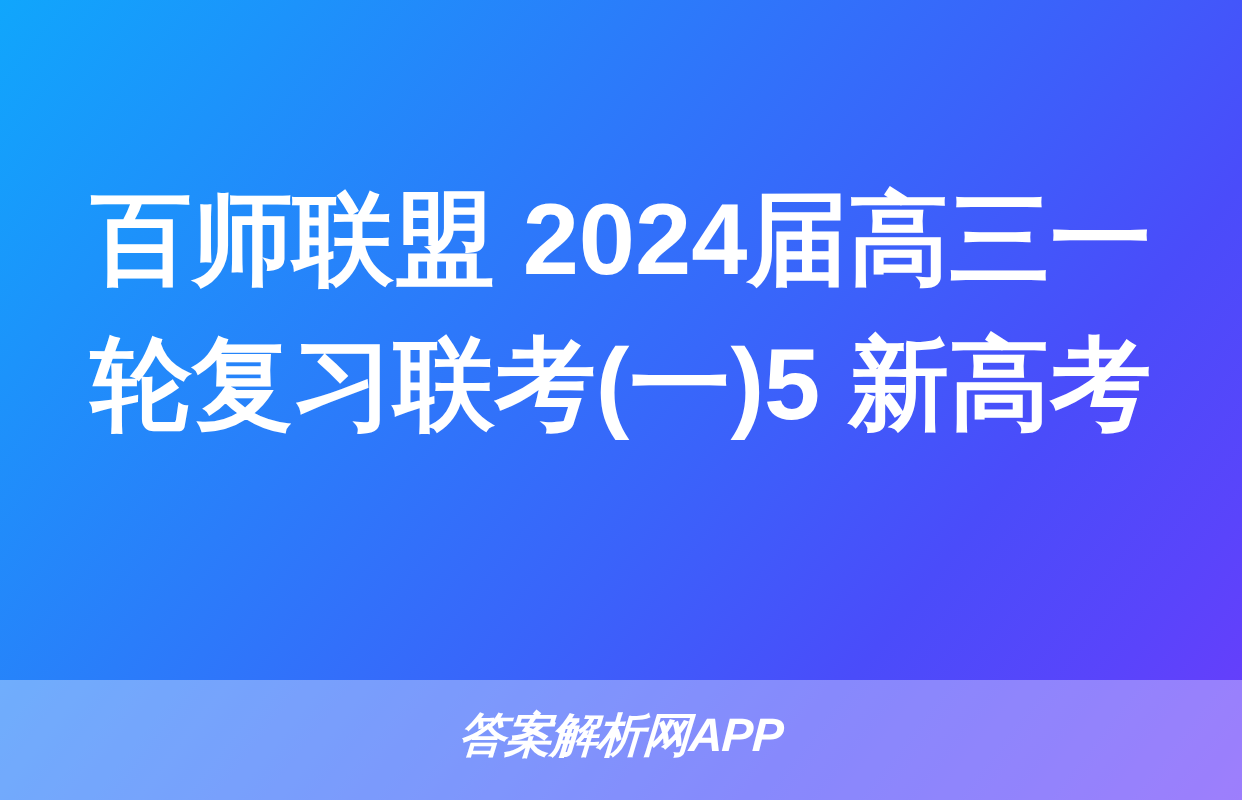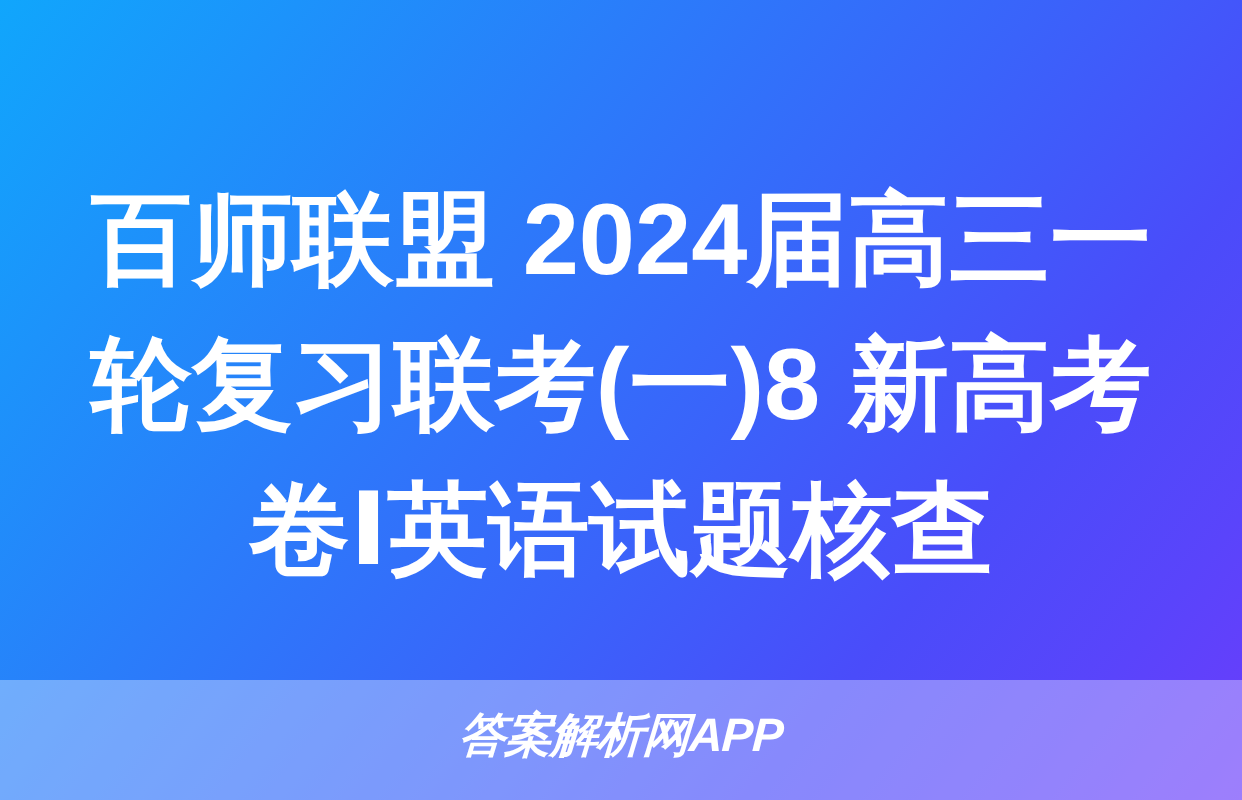--- a/index.html
+++ b/index.html
@@ -85,21 +85,20 @@
 </style>
 </head>
 <body>
 
 <div id="poster">
 
   <div class="footer-band"></div>
 
   <div class="headline">
     <span class="hl-line">百师联盟 2024届高三一</span>
-    <span class="hl-line">轮复习联考(一)8 新高考</span>
-    <span class="hl-line">卷Ⅰ英语试题核查</span>
+    <span class="hl-line">轮复习联考(一)5 新高考</span>
   </div>
 
   <div class="watermark">
     <span class="wm-text">答案解析网APP</span>
   </div>
 
 </div>
 
 </body></html>

